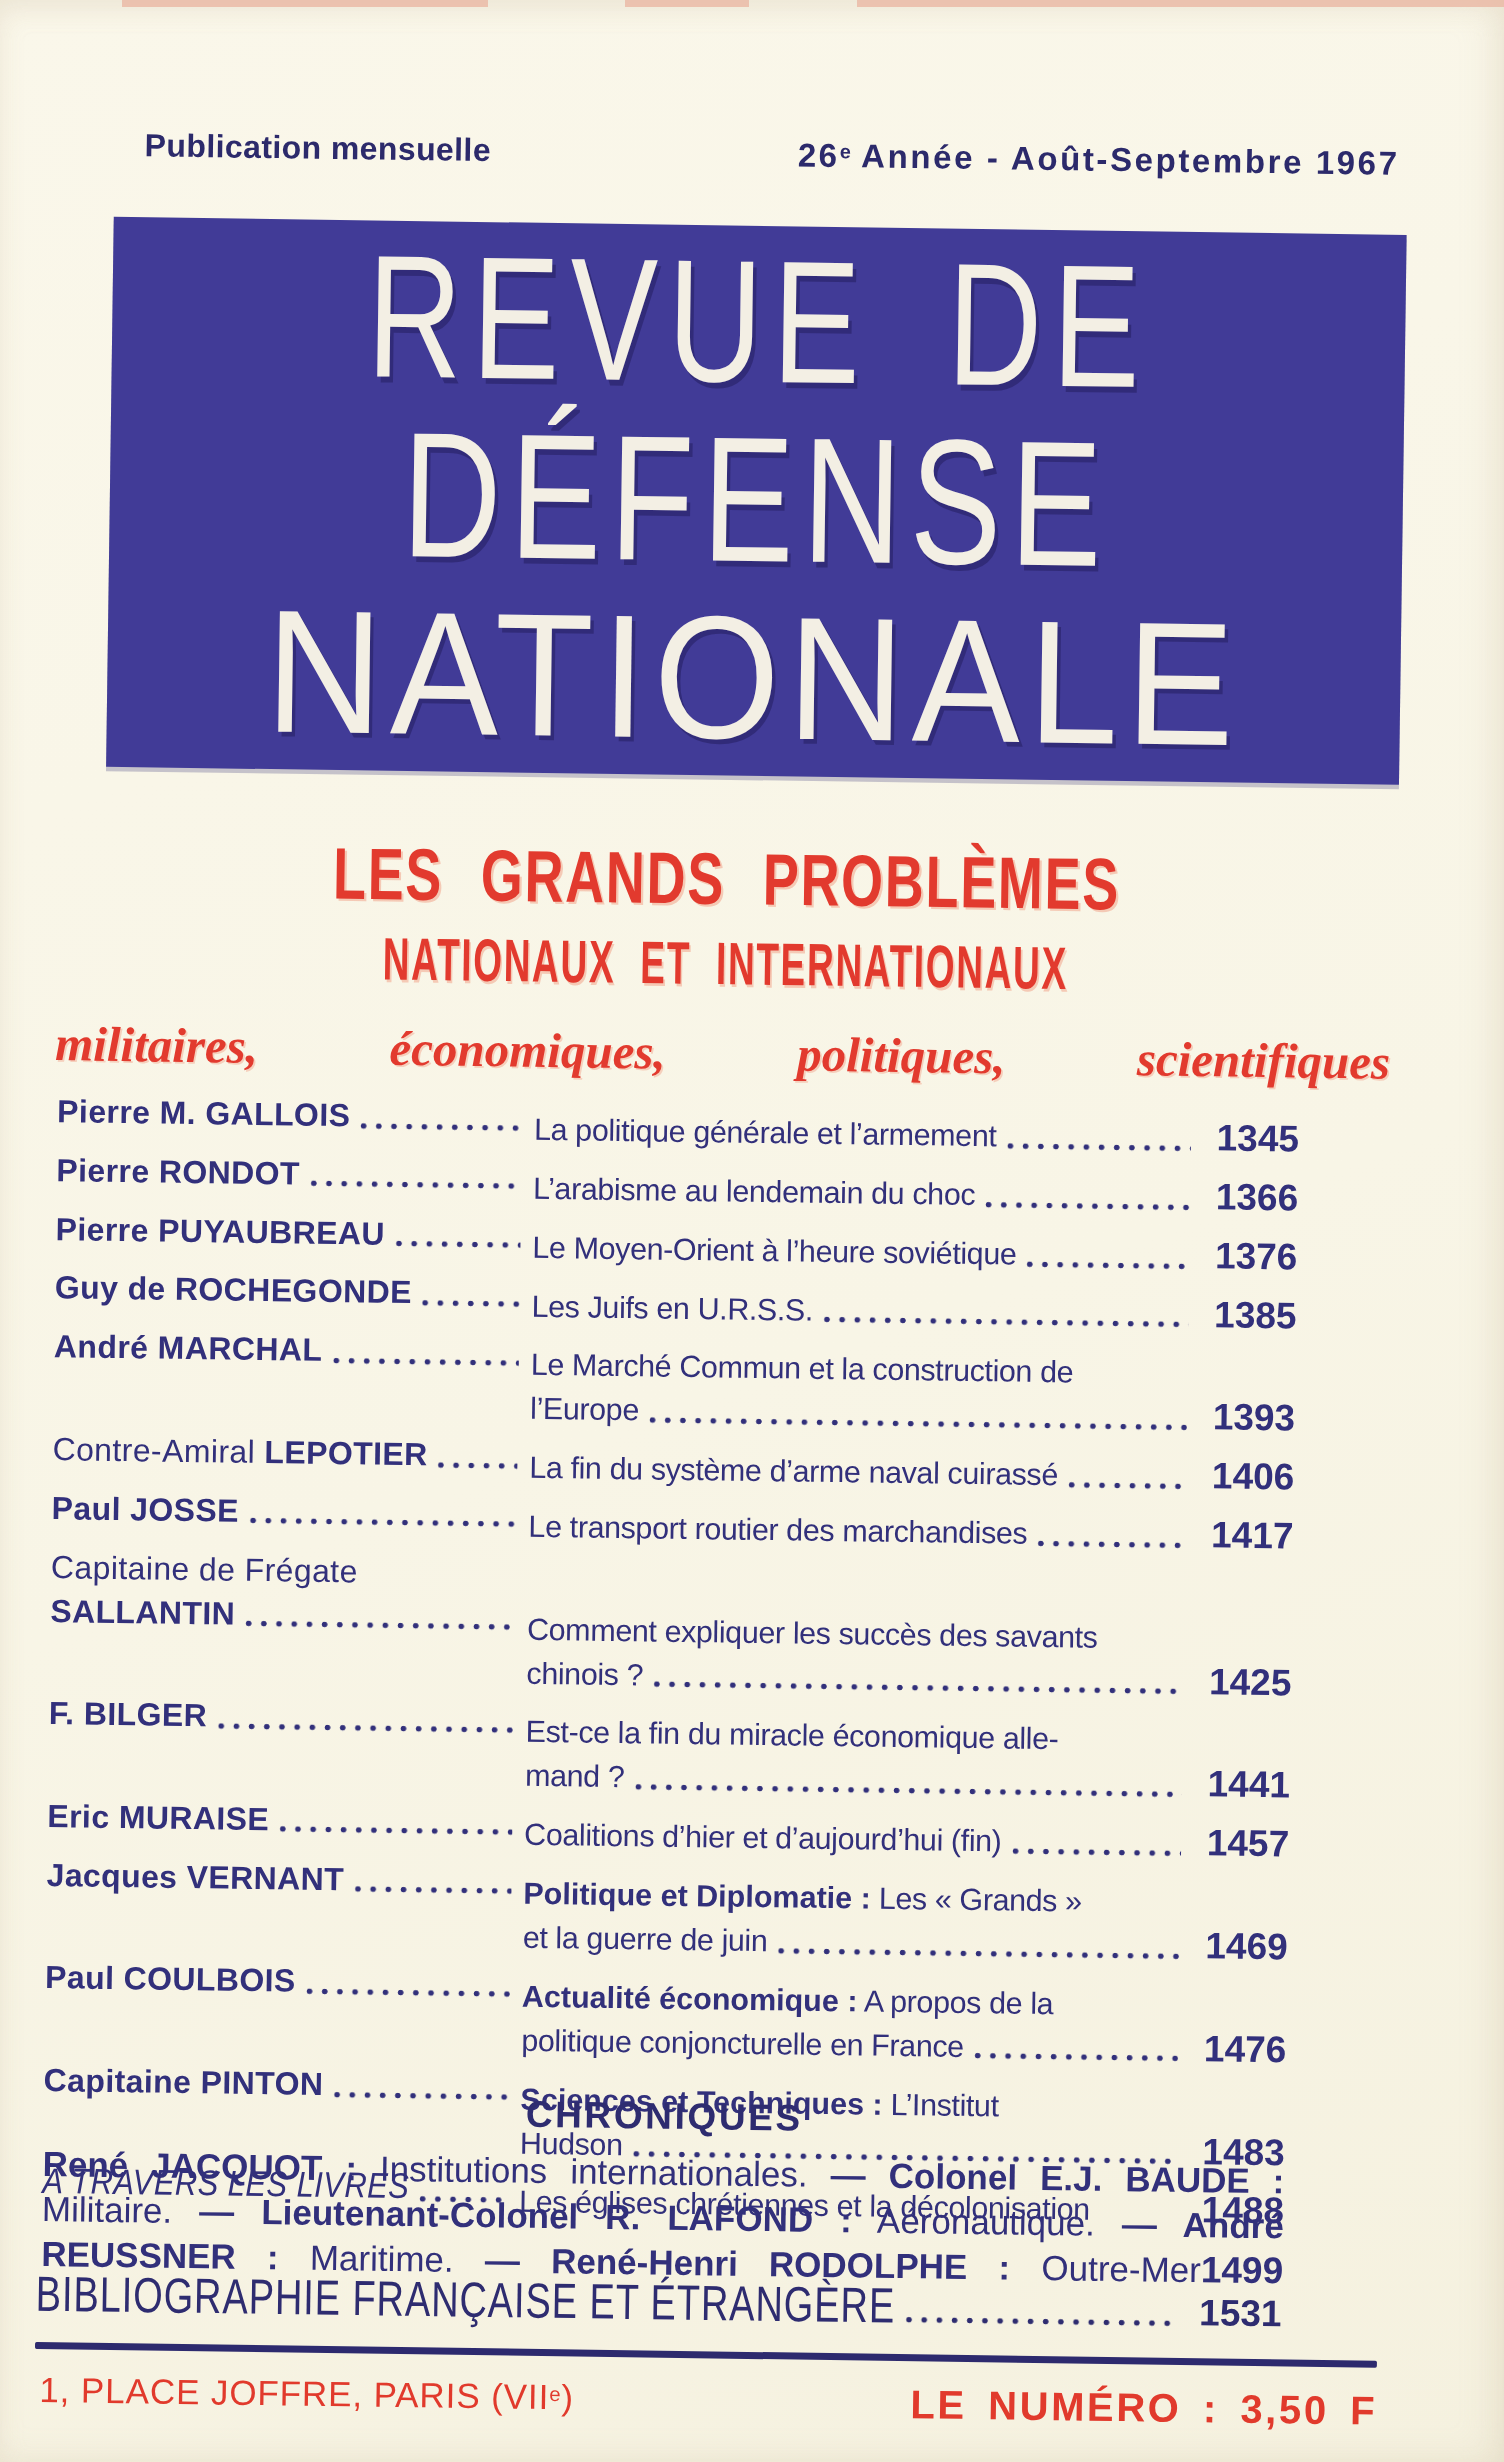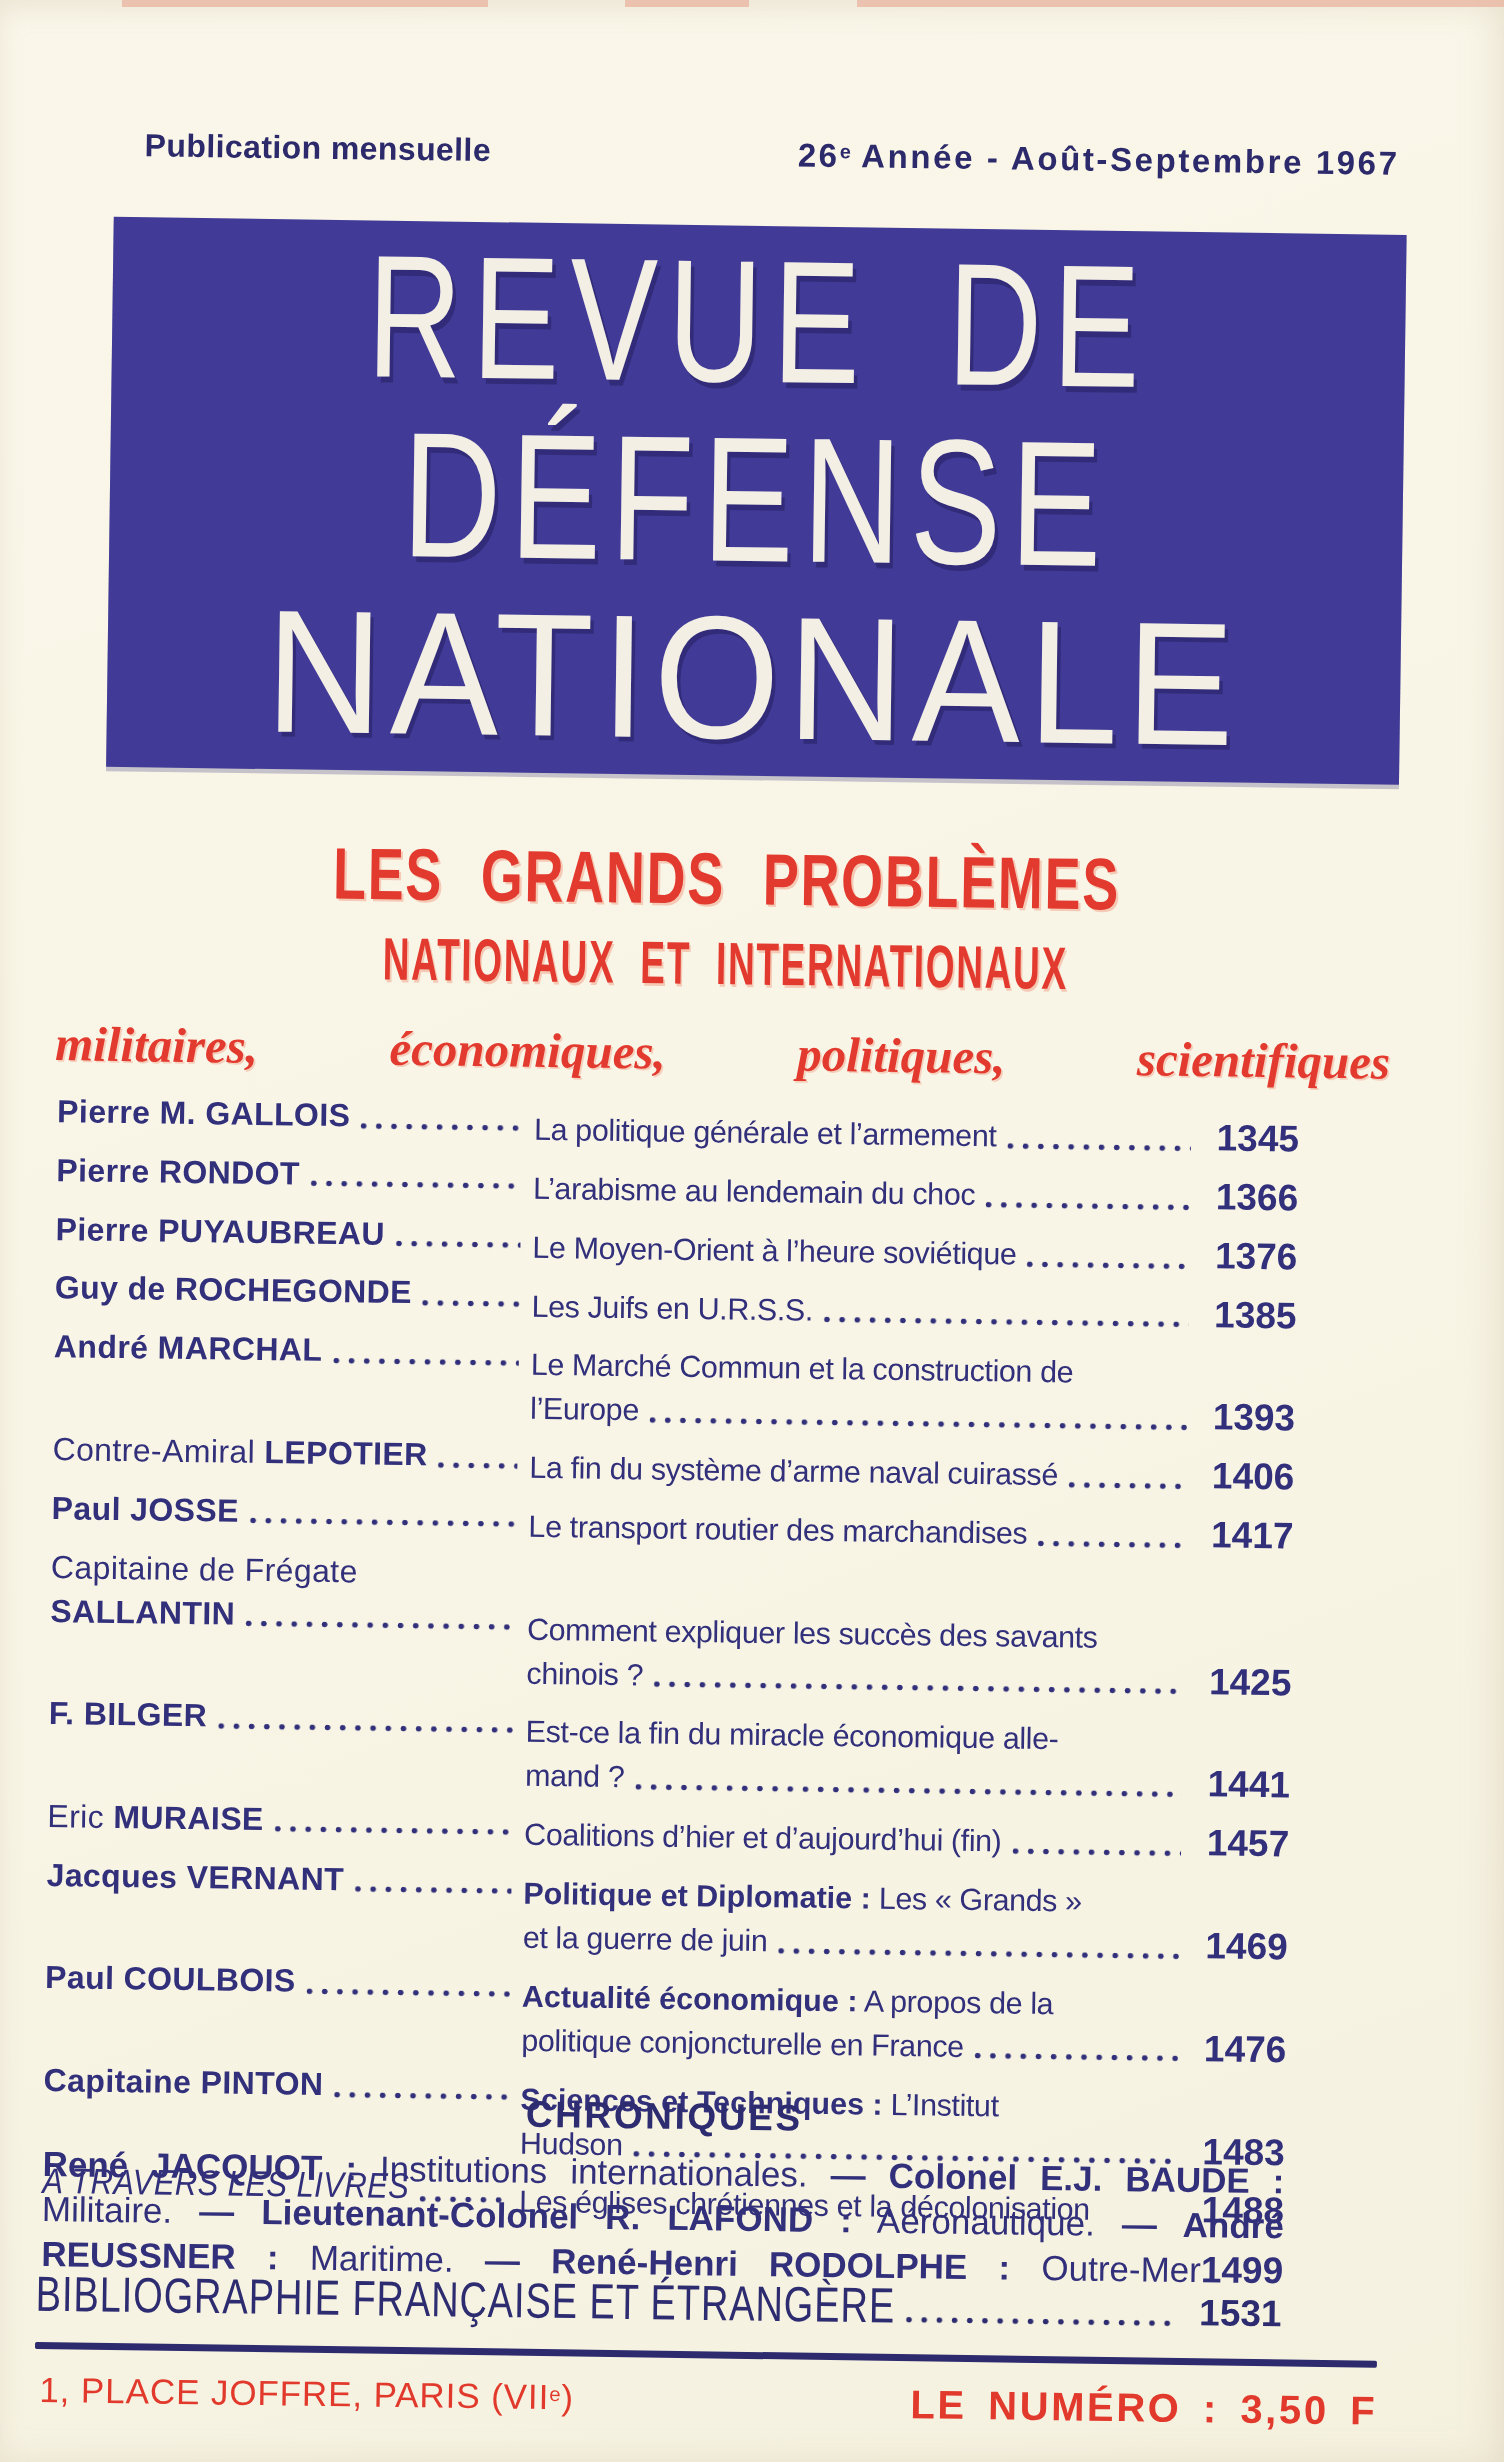--- a/index.html
+++ b/index.html
@@ -255,21 +255,21 @@
           </div>
           <div class="toc-main">
             <div class="t-line"><span>Est-ce la fin du miracle économique alle-</span></div>
             <div class="t-line"><span>mand ?</span><span class="leader"></span></div>
           </div>
           <div class="toc-page">1441</div>
         </div>
         <div class="toc-row">
           <div class="toc-author">
             <div class="a-line">
-              <span class="a-text" style="font-weight: 400; text-align: center;">Eric </span>
+              <span class="a-text" style="font-weight: 700; text-align: center;">Eric </span>
               <span class="a-text" style="font-weight: 700;">MURAISE</span>
               <span class="leader"></span>
             </div>
           </div>
           <div class="toc-main">
             <div class="t-line"><span>Coalitions d’hier et d’aujourd’hui (fin)</span><span class="leader"></span></div>
           </div>
           <div class="toc-page">1457</div>
         </div>
         <div class="toc-row">

